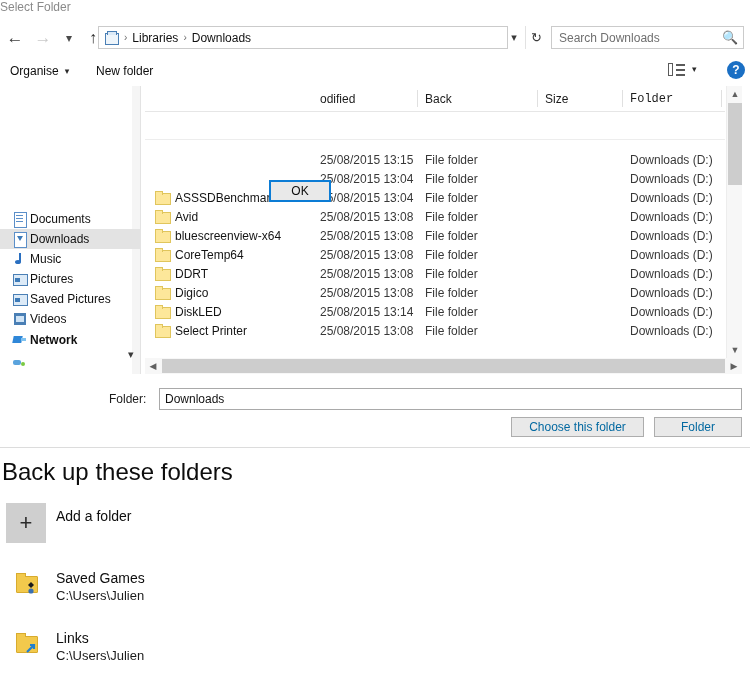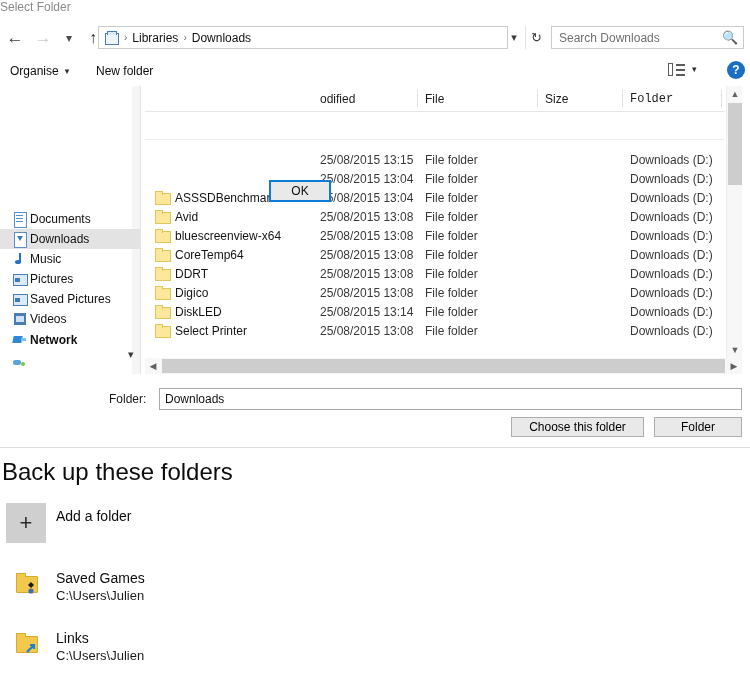--- a/index.html
+++ b/index.html
@@ -147,21 +147,21 @@
   .hscroll .arr{position:absolute;top:0;width:16px;height:16px;display:flex;align-items:center;justify-content:center;font-size:9px;color:#606060;}
   .hscroll .lf{left:0;} .hscroll .rt{right:0;}
   .hscroll .thumb{position:absolute;left:17px;top:1px;width:563px;height:14px;background:#cdcdcd;}
 
   
   .pfooter{position:absolute;left:0;top:378px;width:750px;height:70px;background:#fff;}
   .fld-label{position:absolute;left:109px;top:392px;font-size:12px;color:#1b1b1b;}
   .fld-input{position:absolute;left:159px;top:388px;width:583px;height:22px;border:1px solid #a9a9a9;background:#fff;
              display:flex;align-items:center;padding-left:5px;font-size:12px;color:#111;}
   .btn{position:absolute;height:20px;border:1px solid #adadad;background:#e9e9e9;
-       display:flex;align-items:center;justify-content:center;font-size:12px;color:#000000;}
+       display:flex;align-items:center;justify-content:center;font-size:12px;color:#0369a1;}
   .btn-choose{left:511px;top:417px;width:133px;}
   .btn-cancel{left:654px;top:417px;width:88px;}
 
   .picker-bottom-rule{position:absolute;left:0;top:447px;width:750px;height:1px;background:#dcdcdc;}
 
   
   .modal{position:absolute;left:0px;top:90px;width:347px;height:127px;background:#ffffff;
          border:1px solid #b0b0b0;box-shadow:0 1px 5px rgba(0,0,0,.22);}
   .modal-tip{position:absolute;left:183px;top:-6px;width:0;height:0;
              border-left:6px solid transparent;border-right:6px solid transparent;border-bottom:6px solid #cfcfcf;}
@@ -276,21 +276,21 @@
           <span class="nav-ic ic-part"></span>
         </div>
         <div class="side-chev">▾</div>
       </div>
 
       <div class="vsplit"></div>
 
       <div class="filelist">
         <div class="colhdr">
           <div class="col" style="left:175px;">odified</div>
-          <div class="col" style="left:280px;">File</div>
+          <div class="col" style="left:280px;">Back</div>
           <div class="col" style="left:400px;">Size</div>
           <div class="col" style="left:485px;font-family:Liberation Mono, monospace;">Folder</div>
           <div class="col-div" style="left:272px;"></div>
           <div class="col-div" style="left:392px;"></div>
           <div class="col-div" style="left:477px;"></div>
           <div class="col-div" style="left:576px;"></div>
         </div>
 
         <div class="grouprow"></div>
 

